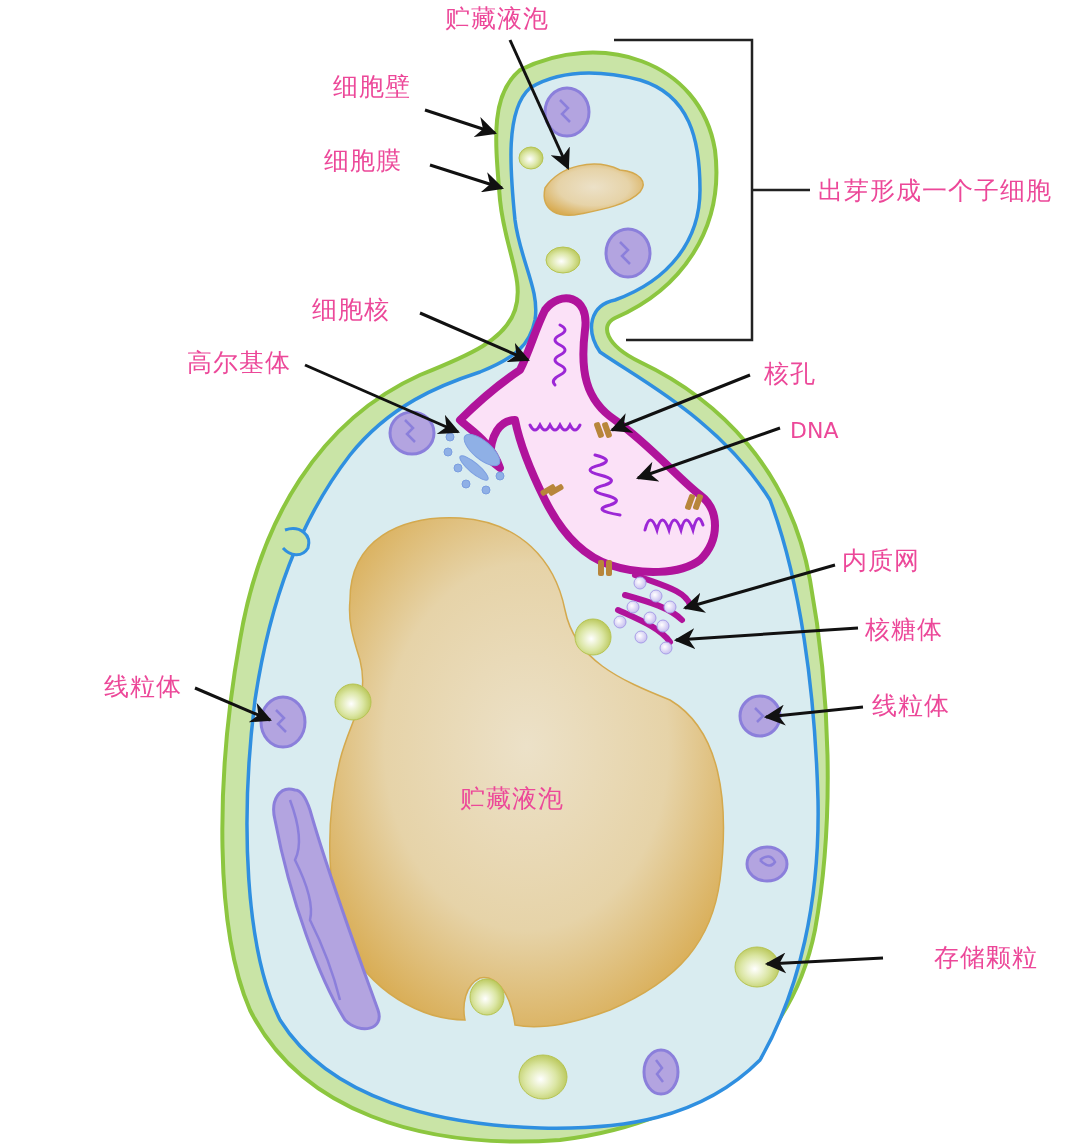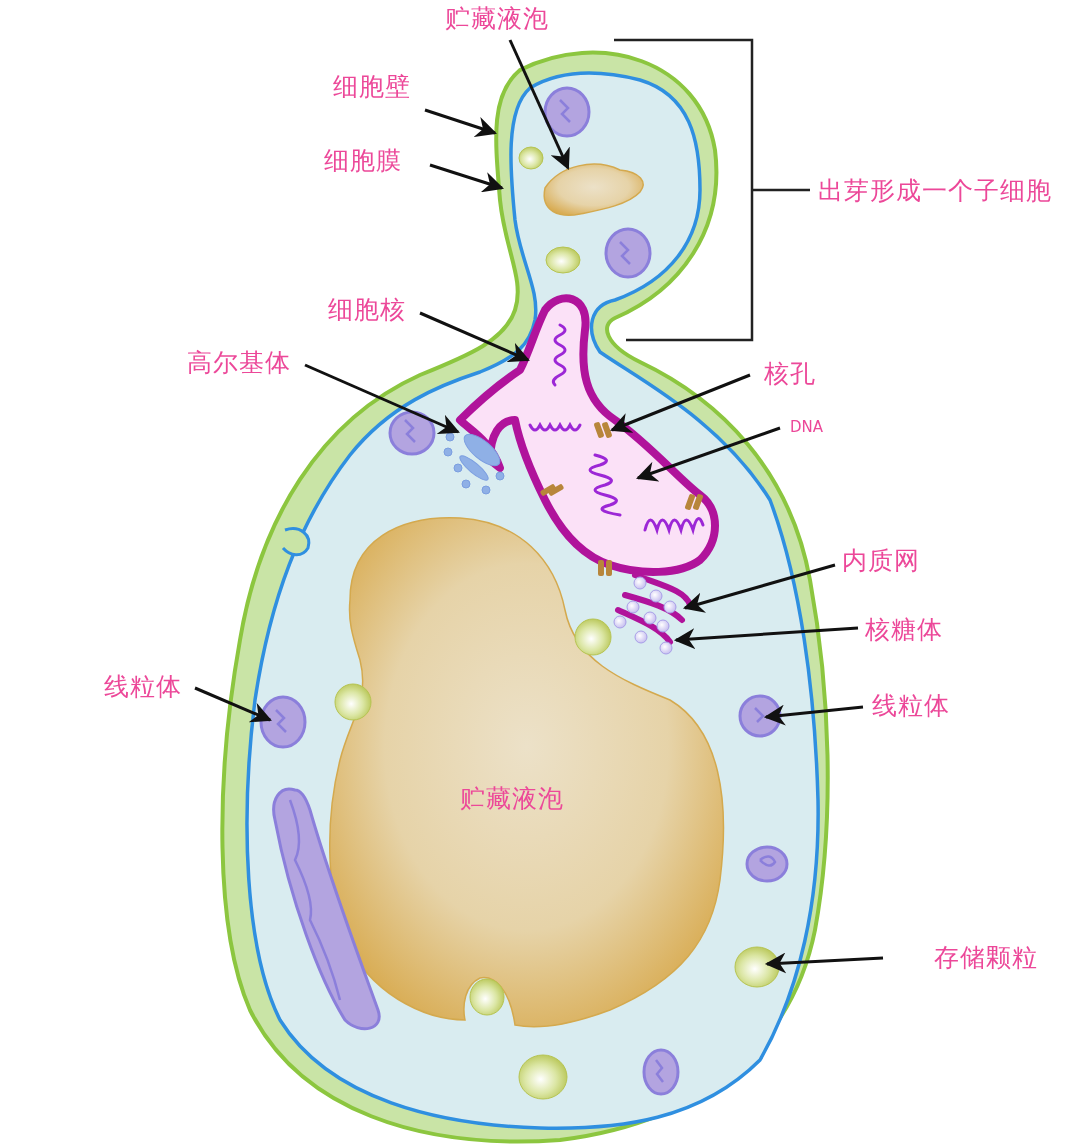--- a/index.html
+++ b/index.html
@@ -1,21 +1,21 @@
 <!DOCTYPE html>
 <html><head>
 <meta charset="utf-8">
 <style>
   html, body { margin: 0; padding: 0; background: #ffffff; }
   body { width: 1080px; height: 1146px; position: relative; overflow: hidden;
          font-family: "DejaVu Sans", sans-serif; }
   #diagram { position: absolute; left: 0; top: 0; width: 1080px; height: 1146px; }
   .label { position: absolute; font-size: 25px; color: #ec4899; white-space: nowrap;
            font-family: "DejaVu Sans", sans-serif; line-height: 1; letter-spacing: 1px; }
-  .label.latin { font-size: 15px; letter-spacing: 0; }
+  .label.latin { font-size: 22px; letter-spacing: 0; }
 </style>
 </head>
 <body>
 
 <svg id="diagram" viewBox="0 0 1080 1146" xmlns="http://www.w3.org/2000/svg">
   <defs>
     <radialGradient id="vacGrad" cx="50%" cy="45%" r="60%">
       <stop offset="0%" stop-color="#ece1c8"></stop>
       <stop offset="60%" stop-color="#e6d3a8"></stop>
       <stop offset="100%" stop-color="#d9ad55"></stop>
@@ -155,21 +155,21 @@
     <line x1="195" y1="688" x2="270" y2="720"></line>
     <line x1="863" y1="707" x2="766" y2="717"></line>
     <line x1="883" y1="958" x2="767" y2="964"></line>
   </g>
 </svg>
 
 <div class="label" style="left:445px;top:6px;">贮藏液泡</div>
 <div class="label" style="left:333px;top:74px;">细胞壁</div>
 <div class="label" style="left:324px;top:148px;">细胞膜</div>
 <div class="label" style="left:818px;top:178px;">出芽形成一个子细胞</div>
-<div class="label" style="left:328px;top:297px;">细胞核</div>
+<div class="label" style="left:312px;top:297px;">细胞核</div>
 <div class="label" style="left:187px;top:350px;">高尔基体</div>
 <div class="label" style="left:764px;top:361px;">核孔</div>
 <div class="label latin" style="left:790px;top:420px;">DNA</div>
 <div class="label" style="left:842px;top:548px;">内质网</div>
 <div class="label" style="left:865px;top:617px;">核糖体</div>
 <div class="label" style="left:104px;top:674px;">线粒体</div>
 <div class="label" style="left:872px;top:693px;">线粒体</div>
 <div class="label" style="left:460px;top:786px;">贮藏液泡</div>
 <div class="label" style="left:894px;top:945px;margin-left:40px;">存储颗粒</div>
 

